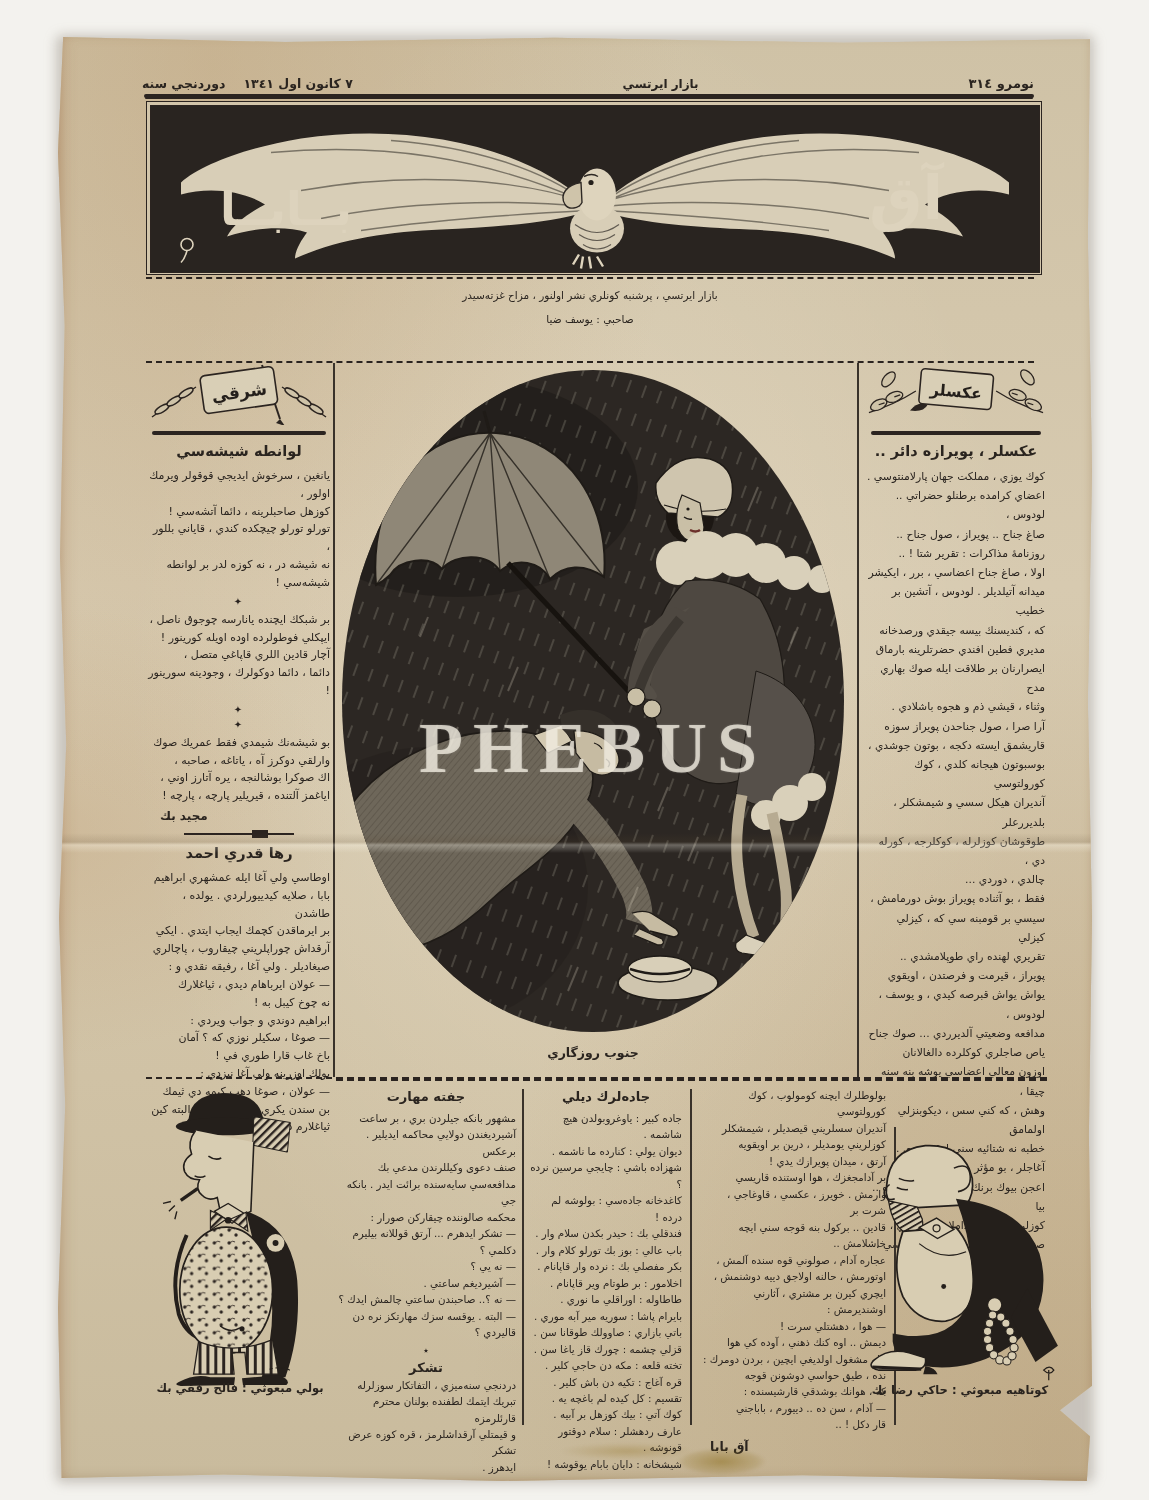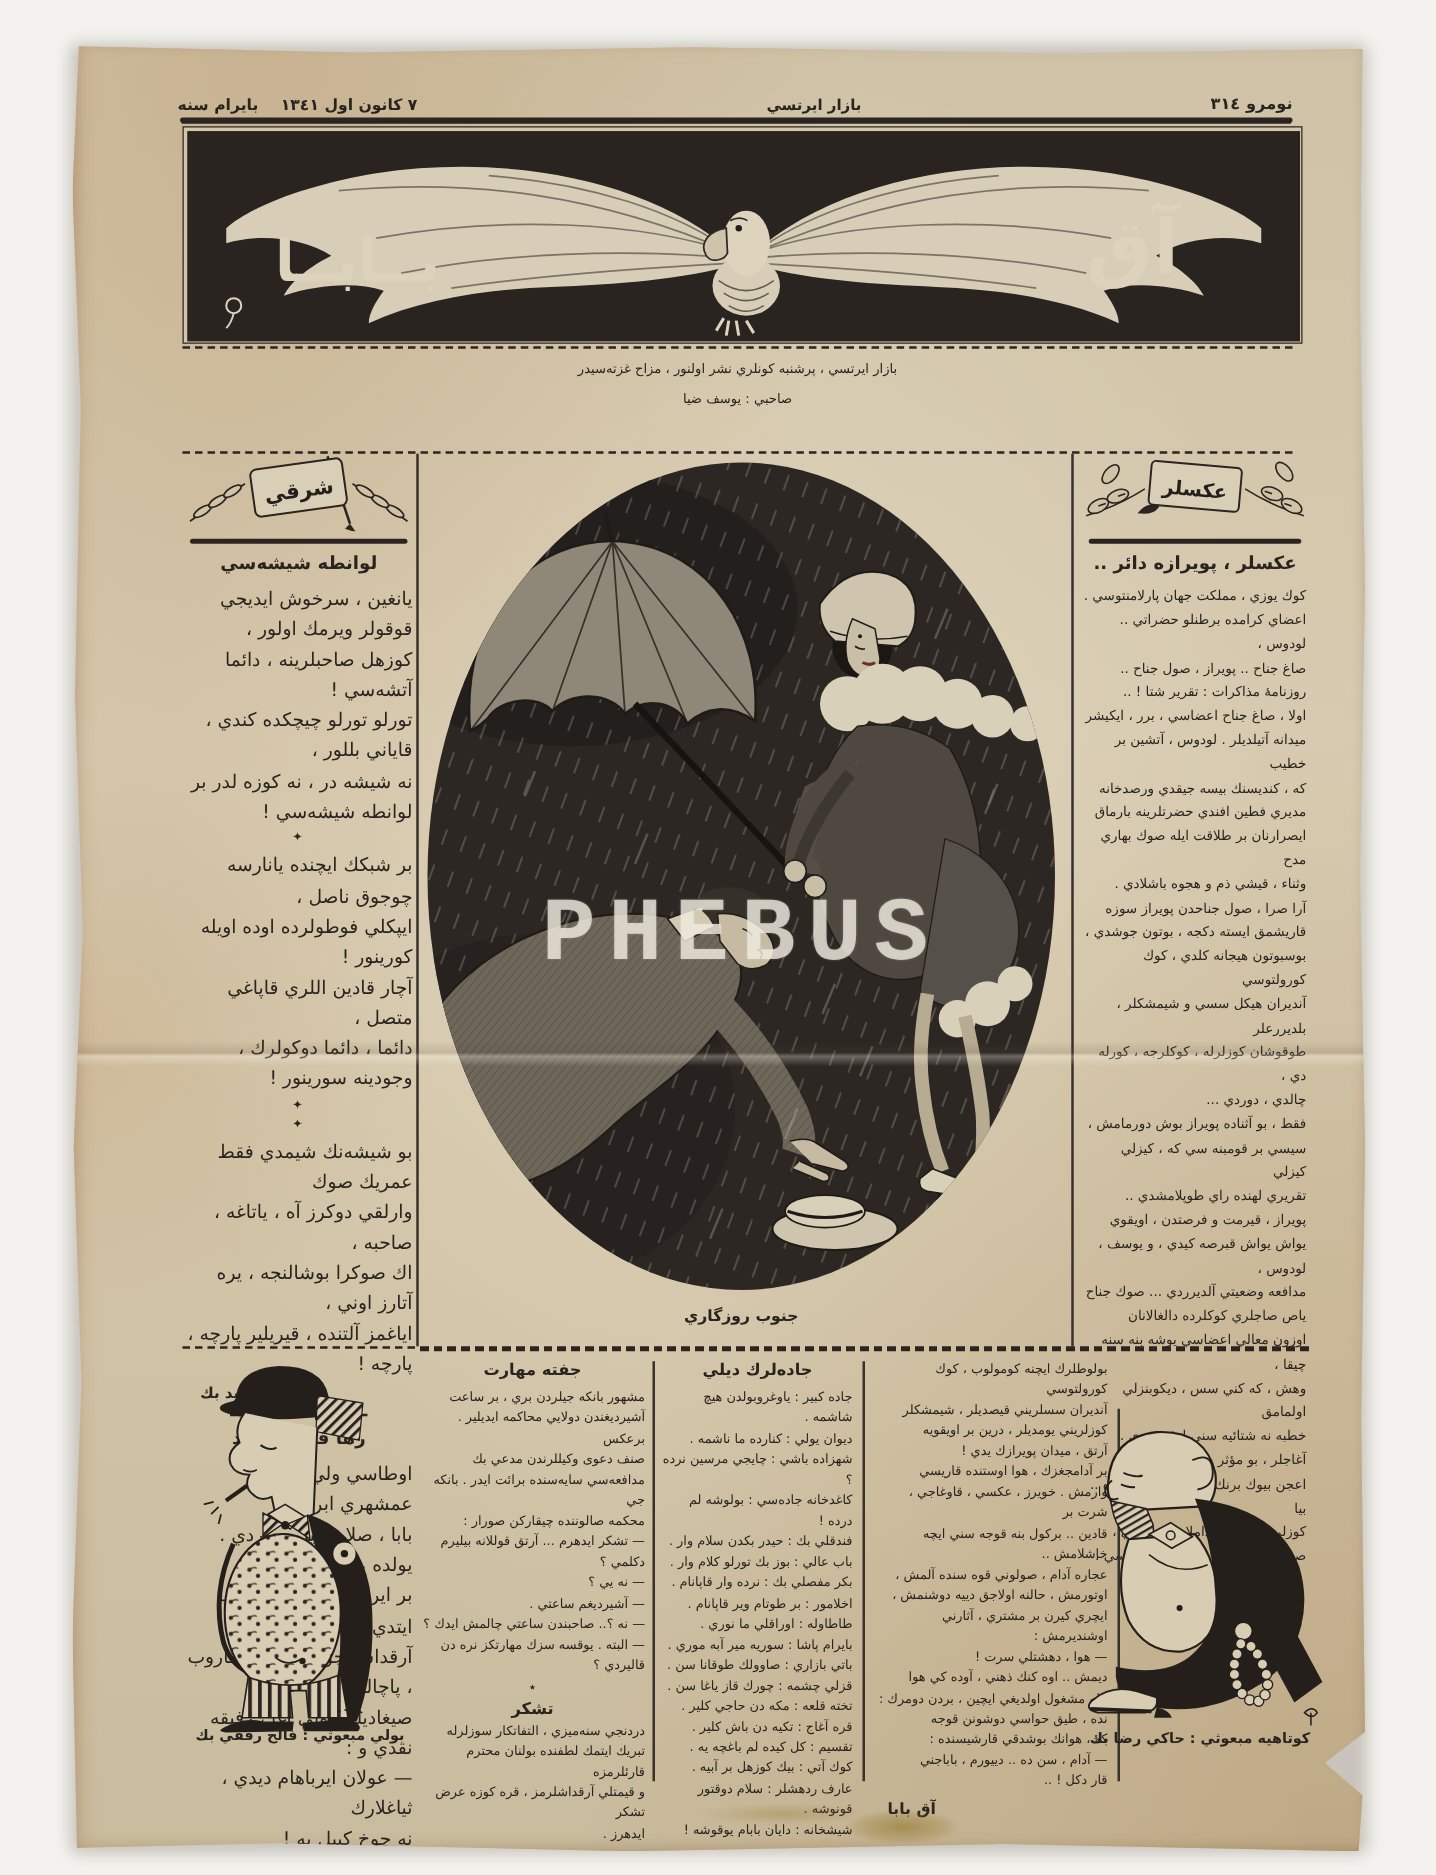--- a/index.html
+++ b/index.html
@@ -53,30 +53,30 @@
     display:flex;direction:rtl;align-items:stretch;font-size:10.5px;line-height:1.55;}
   .info .cell{flex:1;padding:8px 10px 4px;text-align:center;}
   .info .cell + .cell{border-right:1.5px dashed #2b2420;}
   .info .t{font-weight:bold;font-size:12px;margin-bottom:3px;}
   
   .vrule{position:absolute;width:1.5px;background:#39322a;}
   .col{position:absolute;direction:rtl;text-align:center;}
   .ornament{width:100%;height:64px;}
   .underbar{height:4px;background:#2b2420;margin:2px 6px 8px;border-radius:2px;}
   .headline{font-weight:bold;font-size:14.5px;margin:6px 0 8px;}
-  .lines{white-space:pre-line;text-align:right;font-size:15px;line-height:1.62;padding:0 2px;}
+  .lines{white-space:pre-line;text-align:right;font-size:11px;line-height:1.62;padding:0 2px;}
   .poem .lines{text-align:right;}
   .orn-sep{font-size:10px;letter-spacing:2px;margin:4px 0;color:#2b2420;}
   .sig{font-weight:bold;font-size:12px;text-align:left;padding-left:14px;margin-top:4px;}
   .shortdiv{width:110px;height:2px;background:#2b2420;margin:10px auto;position:relative;}
   .shortdiv::after{content:"";position:absolute;left:62%;top:-3px;width:16px;height:8px;background:#2b2420;}
   .center-piece{position:absolute;left:278px;top:330px;width:514px;height:712px;}
   .oval-wrap{position:relative;width:510px;height:668px;margin:0 auto;}
   .watermark{position:absolute;left:50%;top:57%;transform:translate(-50%,-50%);
-    font-family:Liberation Mono, monospace;font-size:72px;font-weight:bold;letter-spacing:10px;
+    font-family:Liberation Serif, serif;font-size:72px;font-weight:bold;letter-spacing:10px;
     color:rgba(238,233,221,.78);text-shadow:0 0 2px rgba(255,255,255,.25);pointer-events:none;}
   .cap{position:absolute;left:0;top:678px;width:100%;text-align:center;font-size:12.5px;font-weight:bold;direction:rtl;}
   .wavy{position:absolute;left:278px;top:1040px;width:712px;height:4px;
     background:repeating-linear-gradient(90deg,#2b2420 0 7px,transparent 7px 11px);}
   
   .bcol{position:absolute;direction:rtl;}
   .b-headline{font-weight:bold;font-size:13px;text-align:center;margin:2px 0 6px;}
   .blines{white-space:pre-line;text-align:right;font-size:10.3px;line-height:1.6;}
   .subhead{font-weight:bold;font-size:13px;text-align:center;margin:4px 0 2px;}
   .bsig{font-weight:bold;font-size:12.5px;text-align:left;padding-left:10px;margin-top:6px;}
@@ -91,21 +91,21 @@
 <div class="photo">
   <div class="sheet-shadow"></div>
   <div class="sheet">
     <div class="sheet-inner"></div>
 
     <div class="hdr">
       <span>نومرو ٣١٤</span>
       <span class="mid">بازار ايرتسي</span>
       <span class="dateblock">
         <span>٧ كانون اول ١٣٤١</span>
-        <span>بايرام سنه</span>
+        <span>دوردنجي سنه</span>
       </span>
     </div>
     <div class="rule"></div>
 
     <div class="masthead">
       <div class="inner">
         <svg viewBox="0 0 888 165">
           <rect width="888" height="165" fill="#292420"></rect>
 
           <g>

